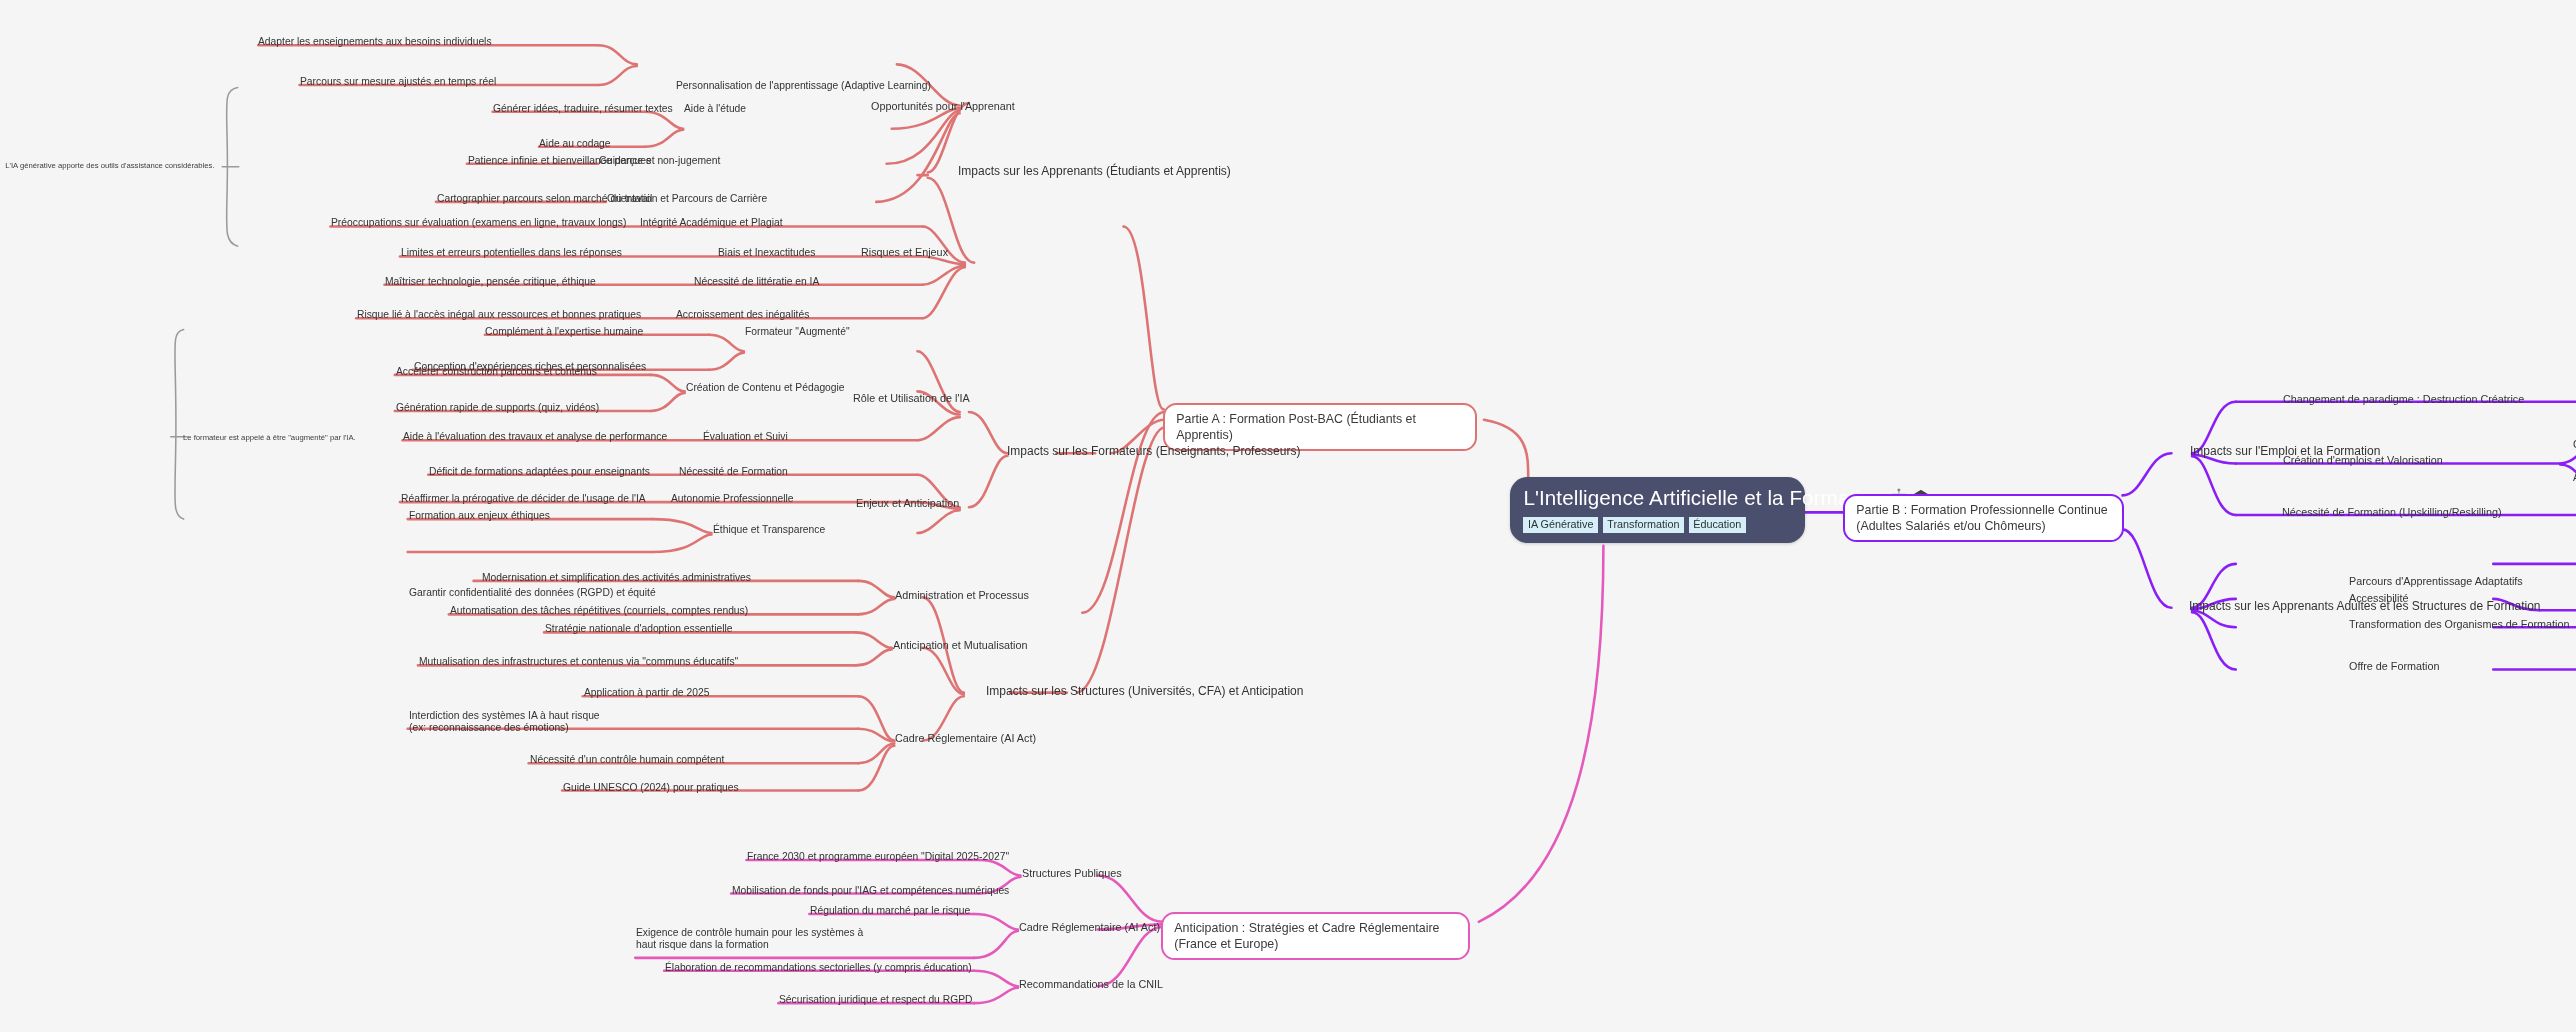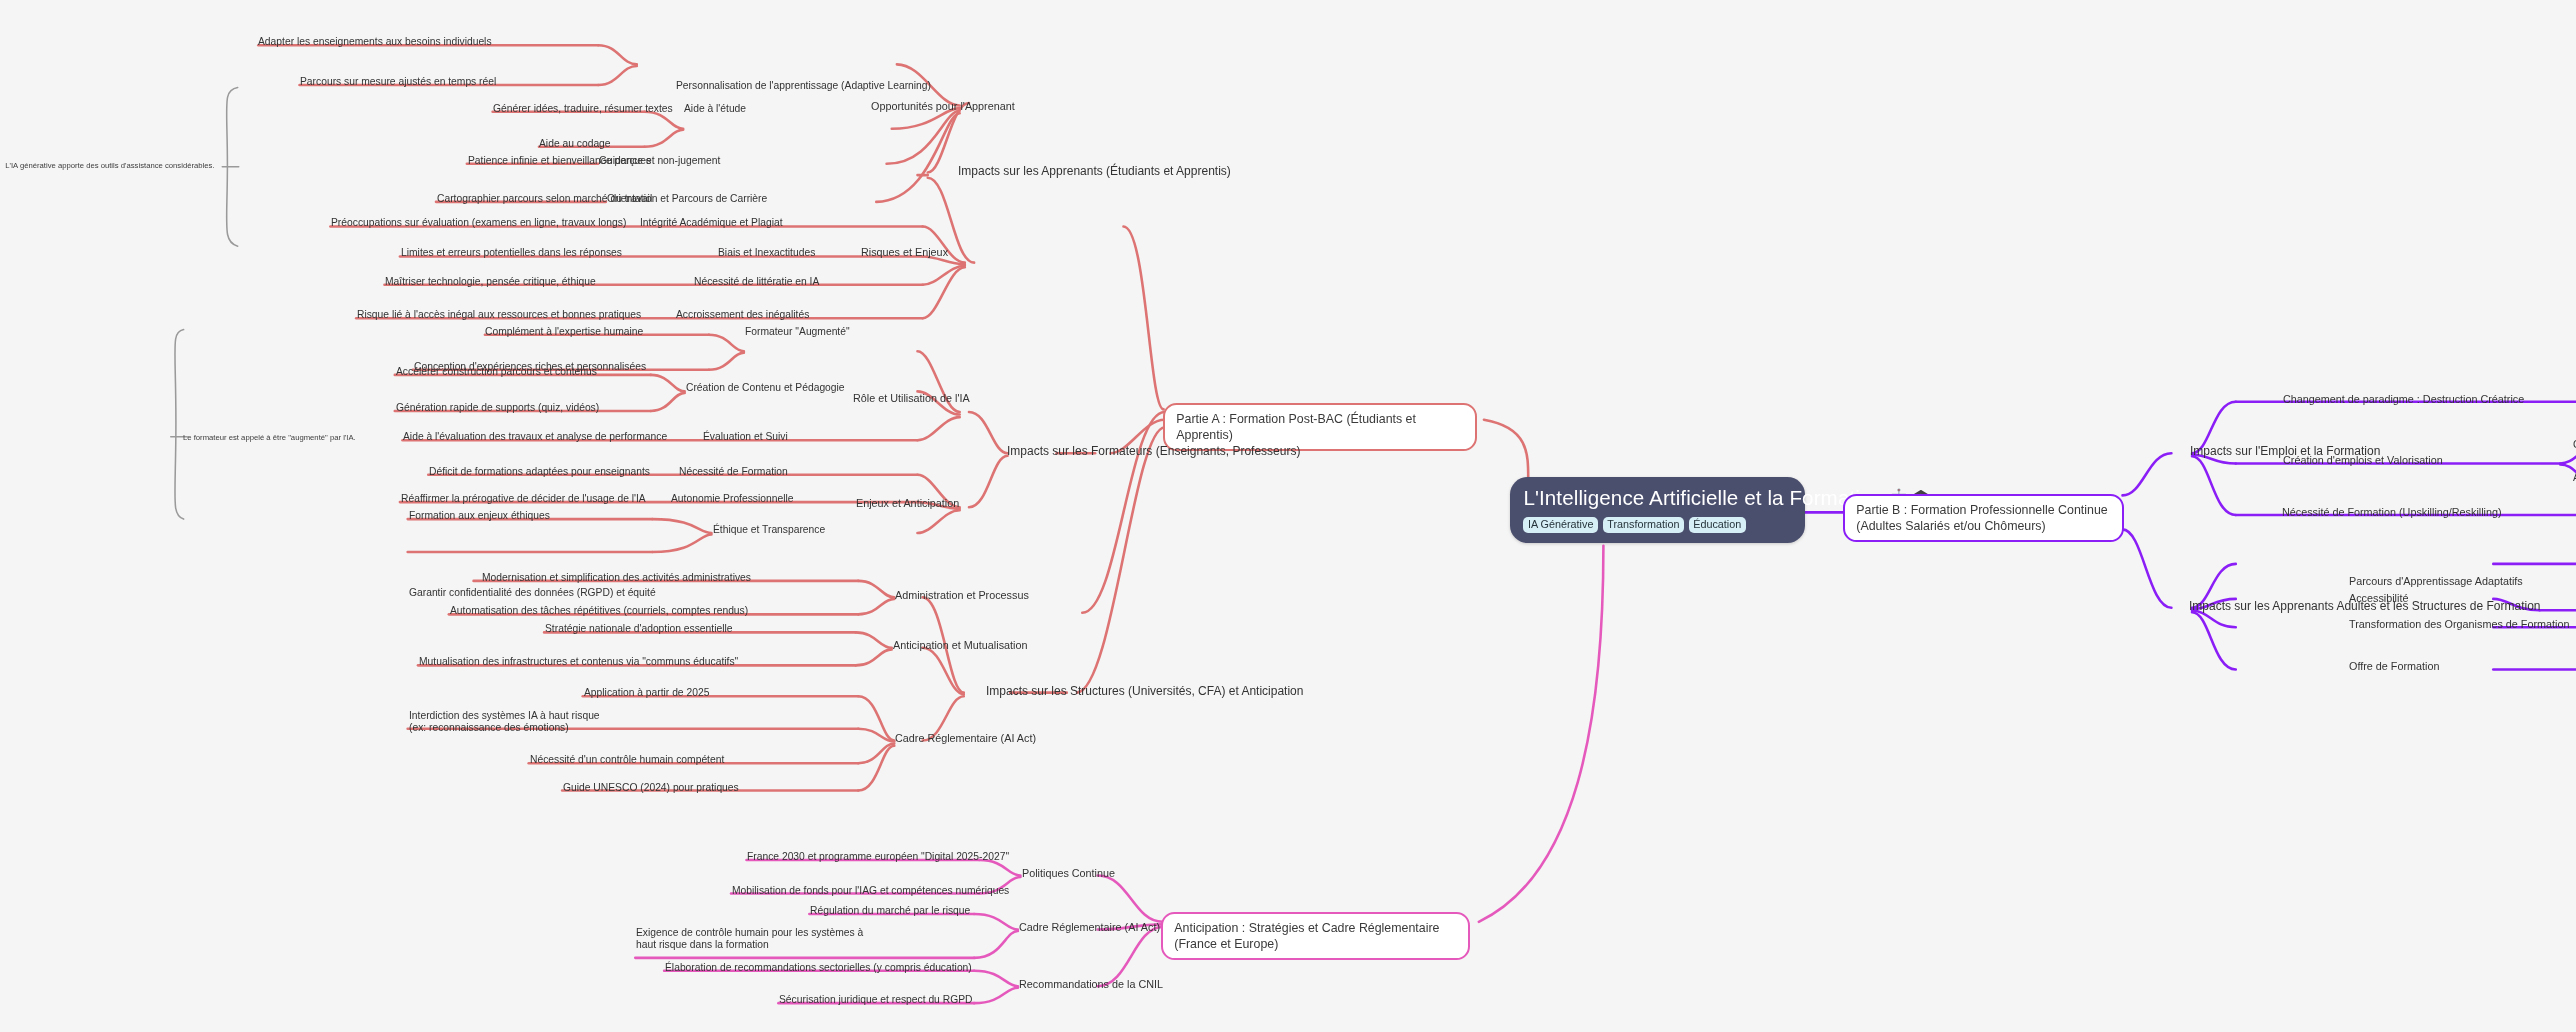--- a/index.html
+++ b/index.html
@@ -50,21 +50,21 @@
   .root-tags{
     display:flex;
     gap:4.6px;
     margin-top:6.7px;
   }
   .tag{
     background:#d6eef5;
     color:#26343b;
     font-size:10.8px;
     padding:1.5px 4.6px 2.1px 4.6px;
-    border-radius:5px;
+    border-radius:0;
     white-space:nowrap;
   }
 
   
   .cap{
     position:absolute;
     background:#ffffff;
     border-radius:13.4px;
     border:2.1px solid #888;
     padding:5.7px 11.3px;
@@ -327,21 +327,21 @@
 
   <div class="node t4" style="left:474px;top:572px;margin-left:8px;">Modernisation et simplification des activités administratives</div>
   <div class="node t4" style="left:450px;top:605px;">Automatisation des tâches répétitives (courriels, comptes rendus)</div>
   <div class="node t4" style="left:545px;top:623px;">Stratégie nationale d'adoption essentielle</div>
   <div class="node t4" style="left:419px;top:656px;">Mutualisation des infrastructures et contenus via "communs éducatifs"</div>
   <div class="node t4" style="left:584px;top:687px;">Application à partir de 2025</div>
   <div class="node t4 wrap" style="left:409px;top:710px;width:198px;">Interdiction des systèmes IA à haut risque (ex: reconnaissance des émotions)</div>
   <div class="node t4" style="left:530px;top:754px;">Nécessité d'un contrôle humain compétent</div>
   <div class="node t4" style="left:563px;top:782px;">Guide UNESCO (2024) pour pratiques</div>
 
-  <div class="node t3" style="left:1022px;top:867px;">Politiques Continue</div>
+  <div class="node t3" style="left:1022px;top:867px;">Structures Publiques</div>
   <div class="node t3" style="left:1019px;top:921px;">Cadre Réglementaire (AI Act)</div>
   <div class="node t3" style="left:1019px;top:978px;">Recommandations de la CNIL</div>
 
   <div class="node t4" style="left:747px;top:851px;">France 2030 et programme européen "Digital 2025-2027"</div>
   <div class="node t4" style="left:732px;top:885px;">Mobilisation de fonds pour l'IAG et compétences numériques</div>
   <div class="node t4" style="left:810px;top:905px;">Régulation du marché par le risque</div>
   <div class="node t4 wrap" style="left:636px;top:927px;width:242px;">Exigence de contrôle humain pour les systèmes à haut risque dans la formation</div>
   <div class="node t4" style="left:665px;top:962px;">Élaboration de recommandations sectorielles (y compris éducation)</div>
   <div class="node t4" style="left:779px;top:994px;">Sécurisation juridique et respect du RGPD</div>
 

